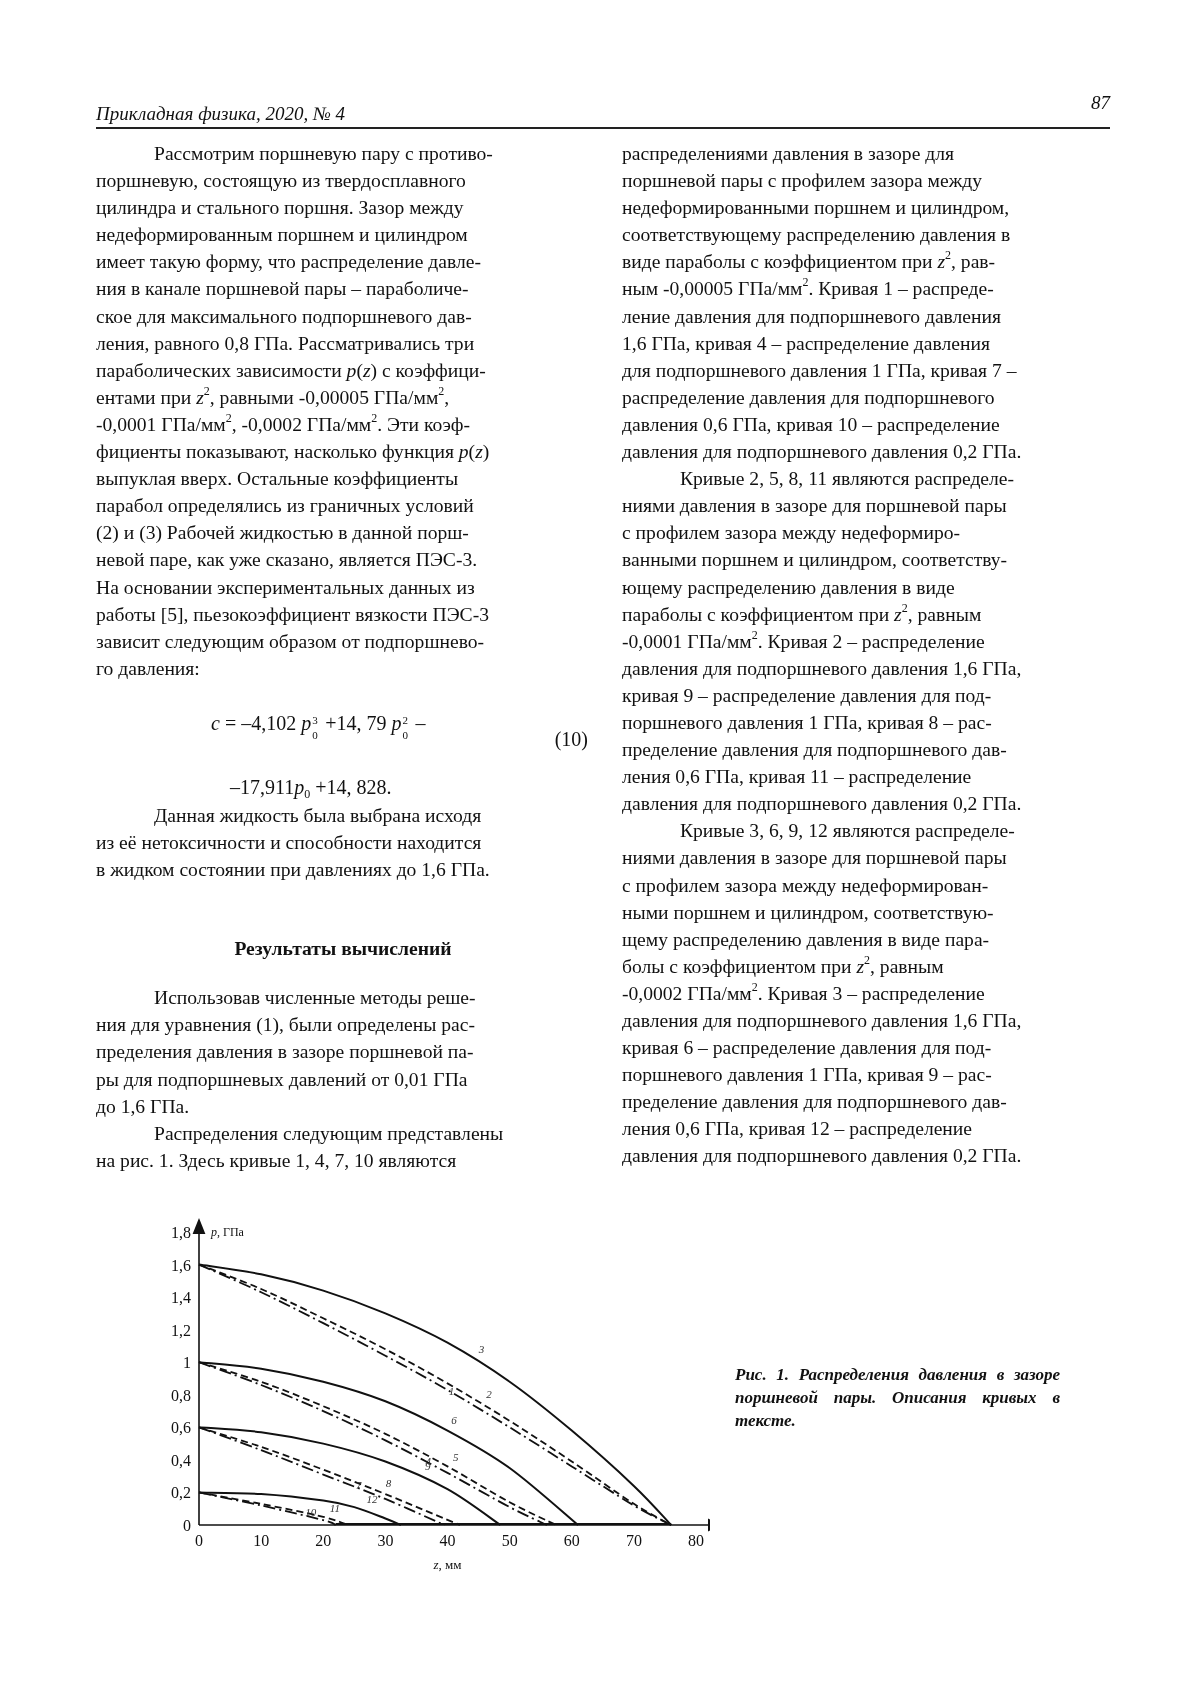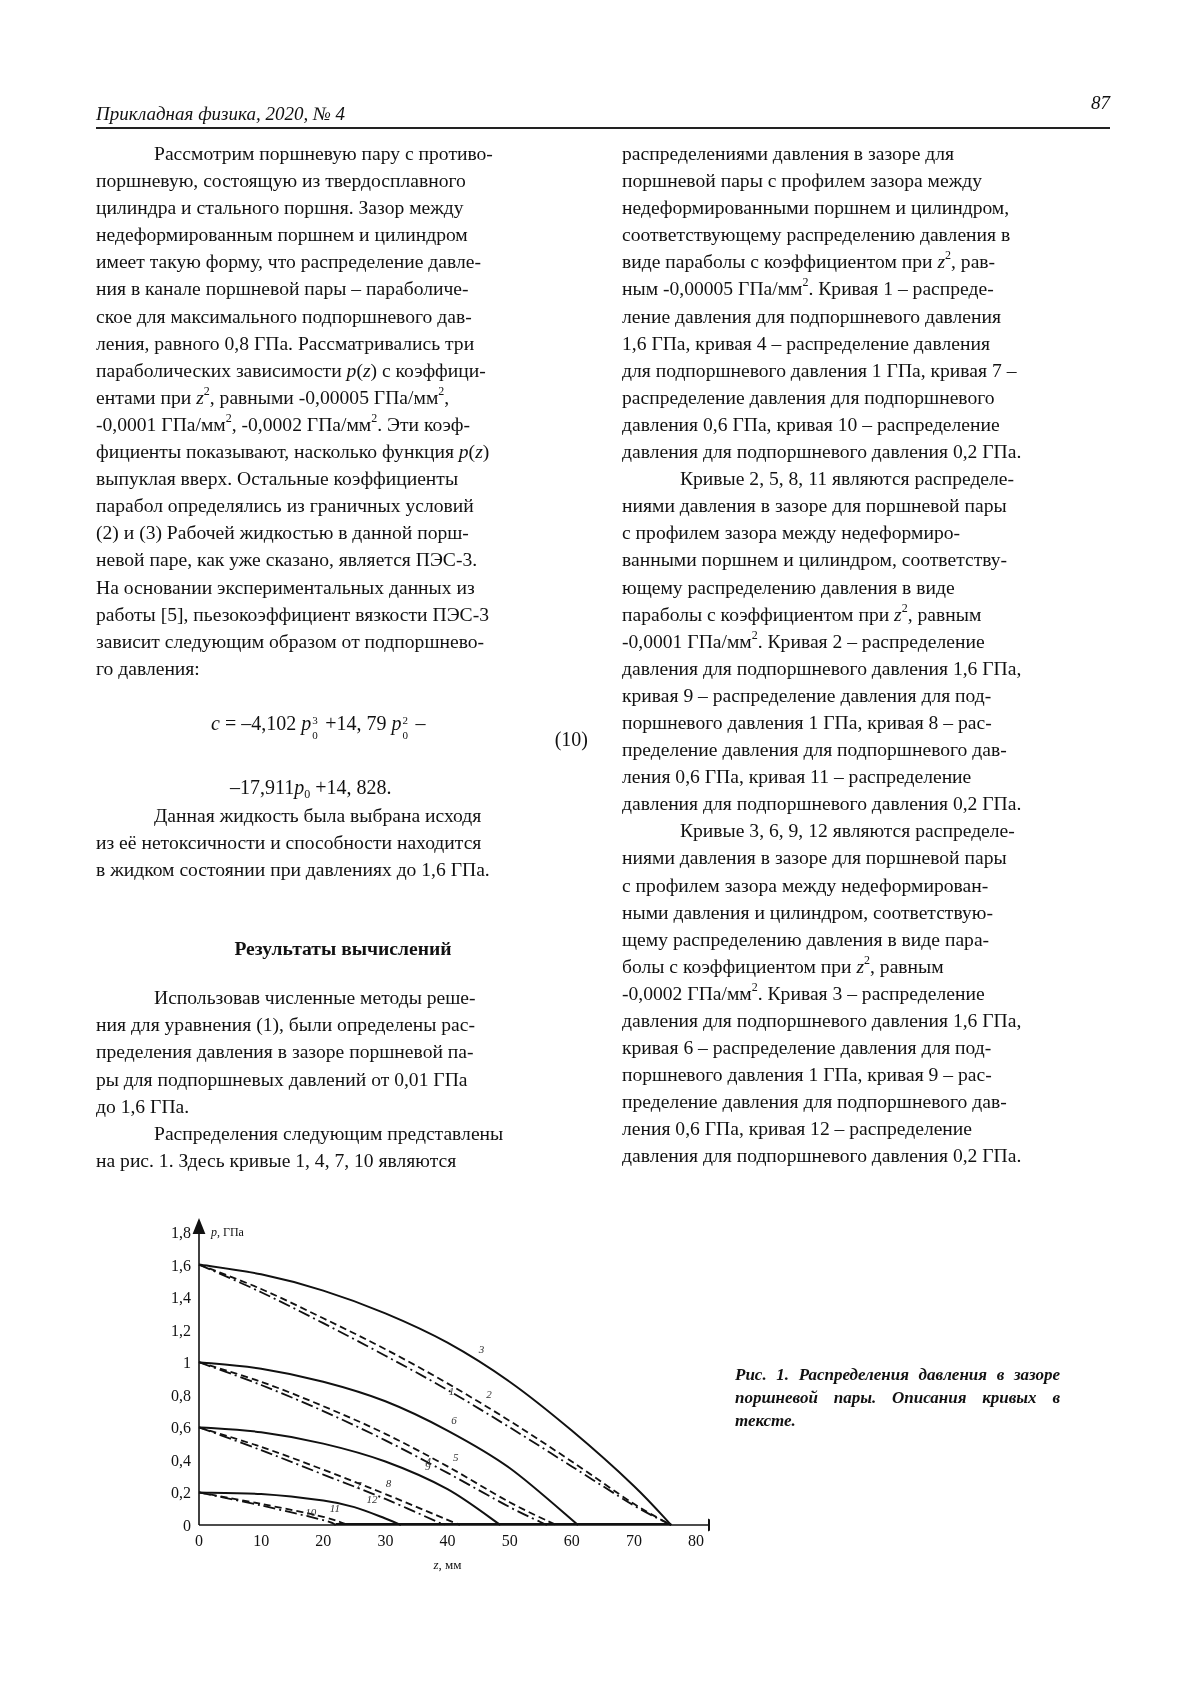--- a/index.html
+++ b/index.html
@@ -116,21 +116,21 @@
     <div>кривая 9 – распределение давления для под-</div>
     <div>поршневого давления 1 ГПа, кривая 8 – рас-</div>
     <div>пределение давления для подпоршневого дав-</div>
     <div>ления 0,6 ГПа, кривая 11 – распределение</div>
     <div style="text-align:left">давления для подпоршневого давления 0,2 ГПа.</div>
   </div>
   <div>
     <div class="ind">Кривые 3, 6, 9, 12 являются распределе-</div>
     <div>ниями давления в зазоре для поршневой пары</div>
     <div>с профилем зазора между недеформирован-</div>
-    <div>ными давления и цилиндром, соответствую-</div>
+    <div>ными поршнем и цилиндром, соответствую-</div>
     <div>щему распределению давления в виде пара-</div>
     <div><span>болы с коэффициентом при </span><span class="ital">z</span><sup>2</sup><span>, равным</span></div>
     <div><span>-0,0002 ГПа/мм</span><sup>2</sup><span>. Кривая 3 – распределение</span></div>
     <div>давления для подпоршневого давления 1,6 ГПа,</div>
     <div>кривая 6 – распределение давления для под-</div>
     <div>поршневого давления 1 ГПа, кривая 9 – рас-</div>
     <div>пределение давления для подпоршневого дав-</div>
     <div>ления 0,6 ГПа, кривая 12 – распределение</div>
     <div style="text-align:left">давления для подпоршневого давления 0,2 ГПа.</div>
   </div>

